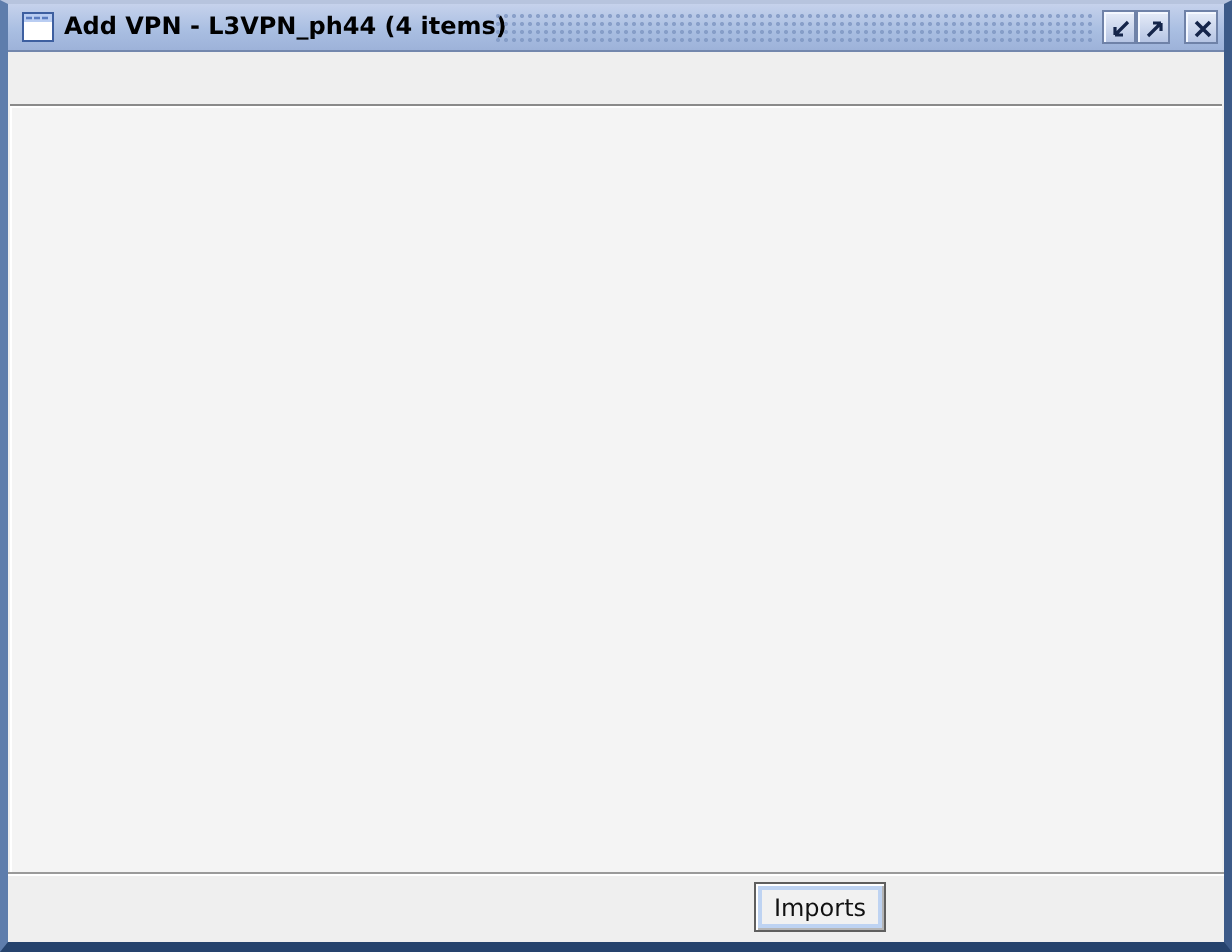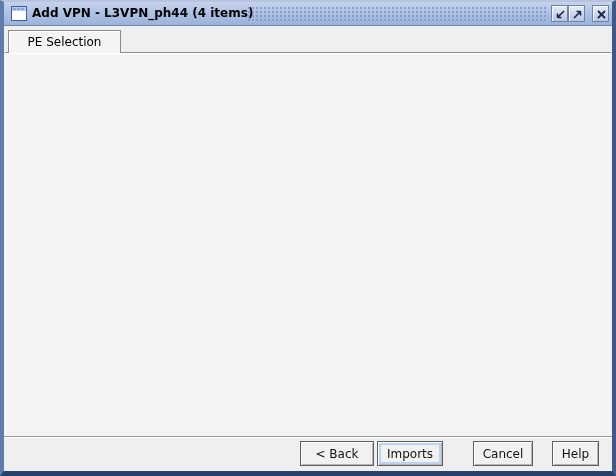--- a/index.html
+++ b/index.html
@@ -144,21 +144,20 @@
               <path d="M4,11 L10.5,4.5 M10.5,4.5 V8.5 M10.5,4.5 H6.5" stroke="#15254a" stroke-width="1.6" fill="none"></path>
             </svg>
         </span>
         <span class="tb-btn" style="left:588px">
           <svg width="15" height="15" viewBox="0 0 15 15">
               <path d="M4,4 L11,11 M11,4 L4,11" stroke="#15254a" stroke-width="1.8" fill="none"></path>
             </svg>
         </span>
       </div>
 
-      <div class="tab active">PE Selection</div>
       <div class="content"></div>
 
       <div class="panel" style="left:2px;top:52px;width:112px;height:379px;">
         <div class="hdrbox" style="left:3px;top:3px;width:105px;height:18px;padding-left:6px;">Selected Objects</div>
         <div class="tree-box">
           <div style="height:4px"></div>
           <div class="tree-row">
             <svg class="ricon">
                 <use href="#sym-router"></use>
               </svg>
@@ -334,20 +333,17 @@
             <span class="thead-cell" style="left:69px;width:38px;text-align:center;">VRF</span>
             <span class="thead-cell" style="left:107px;width:34px;">Con...</span>
             <div style="position:absolute;left:0;top:17px;right:0;bottom:0;background:#fff;"></div>
           </div>
         </div>
 
         <div class="comment-box" style="left:0;top:359px;width:150px;height:18px;">Comment...</div>
       </div>
 
       <div class="footer-sep"></div>
-      <div class="btn" style="left:296px;width:74px;">&lt; Back</div>
       <div class="btn focused" style="left:373px;width:66px;">Imports</div>
-      <div class="btn" style="left:469px;width:60px;">Cancel</div>
-      <div class="btn" style="left:548px;width:47px;">Help</div>
 
     </div>
   </div>
 </div>
 
 </body></html>

